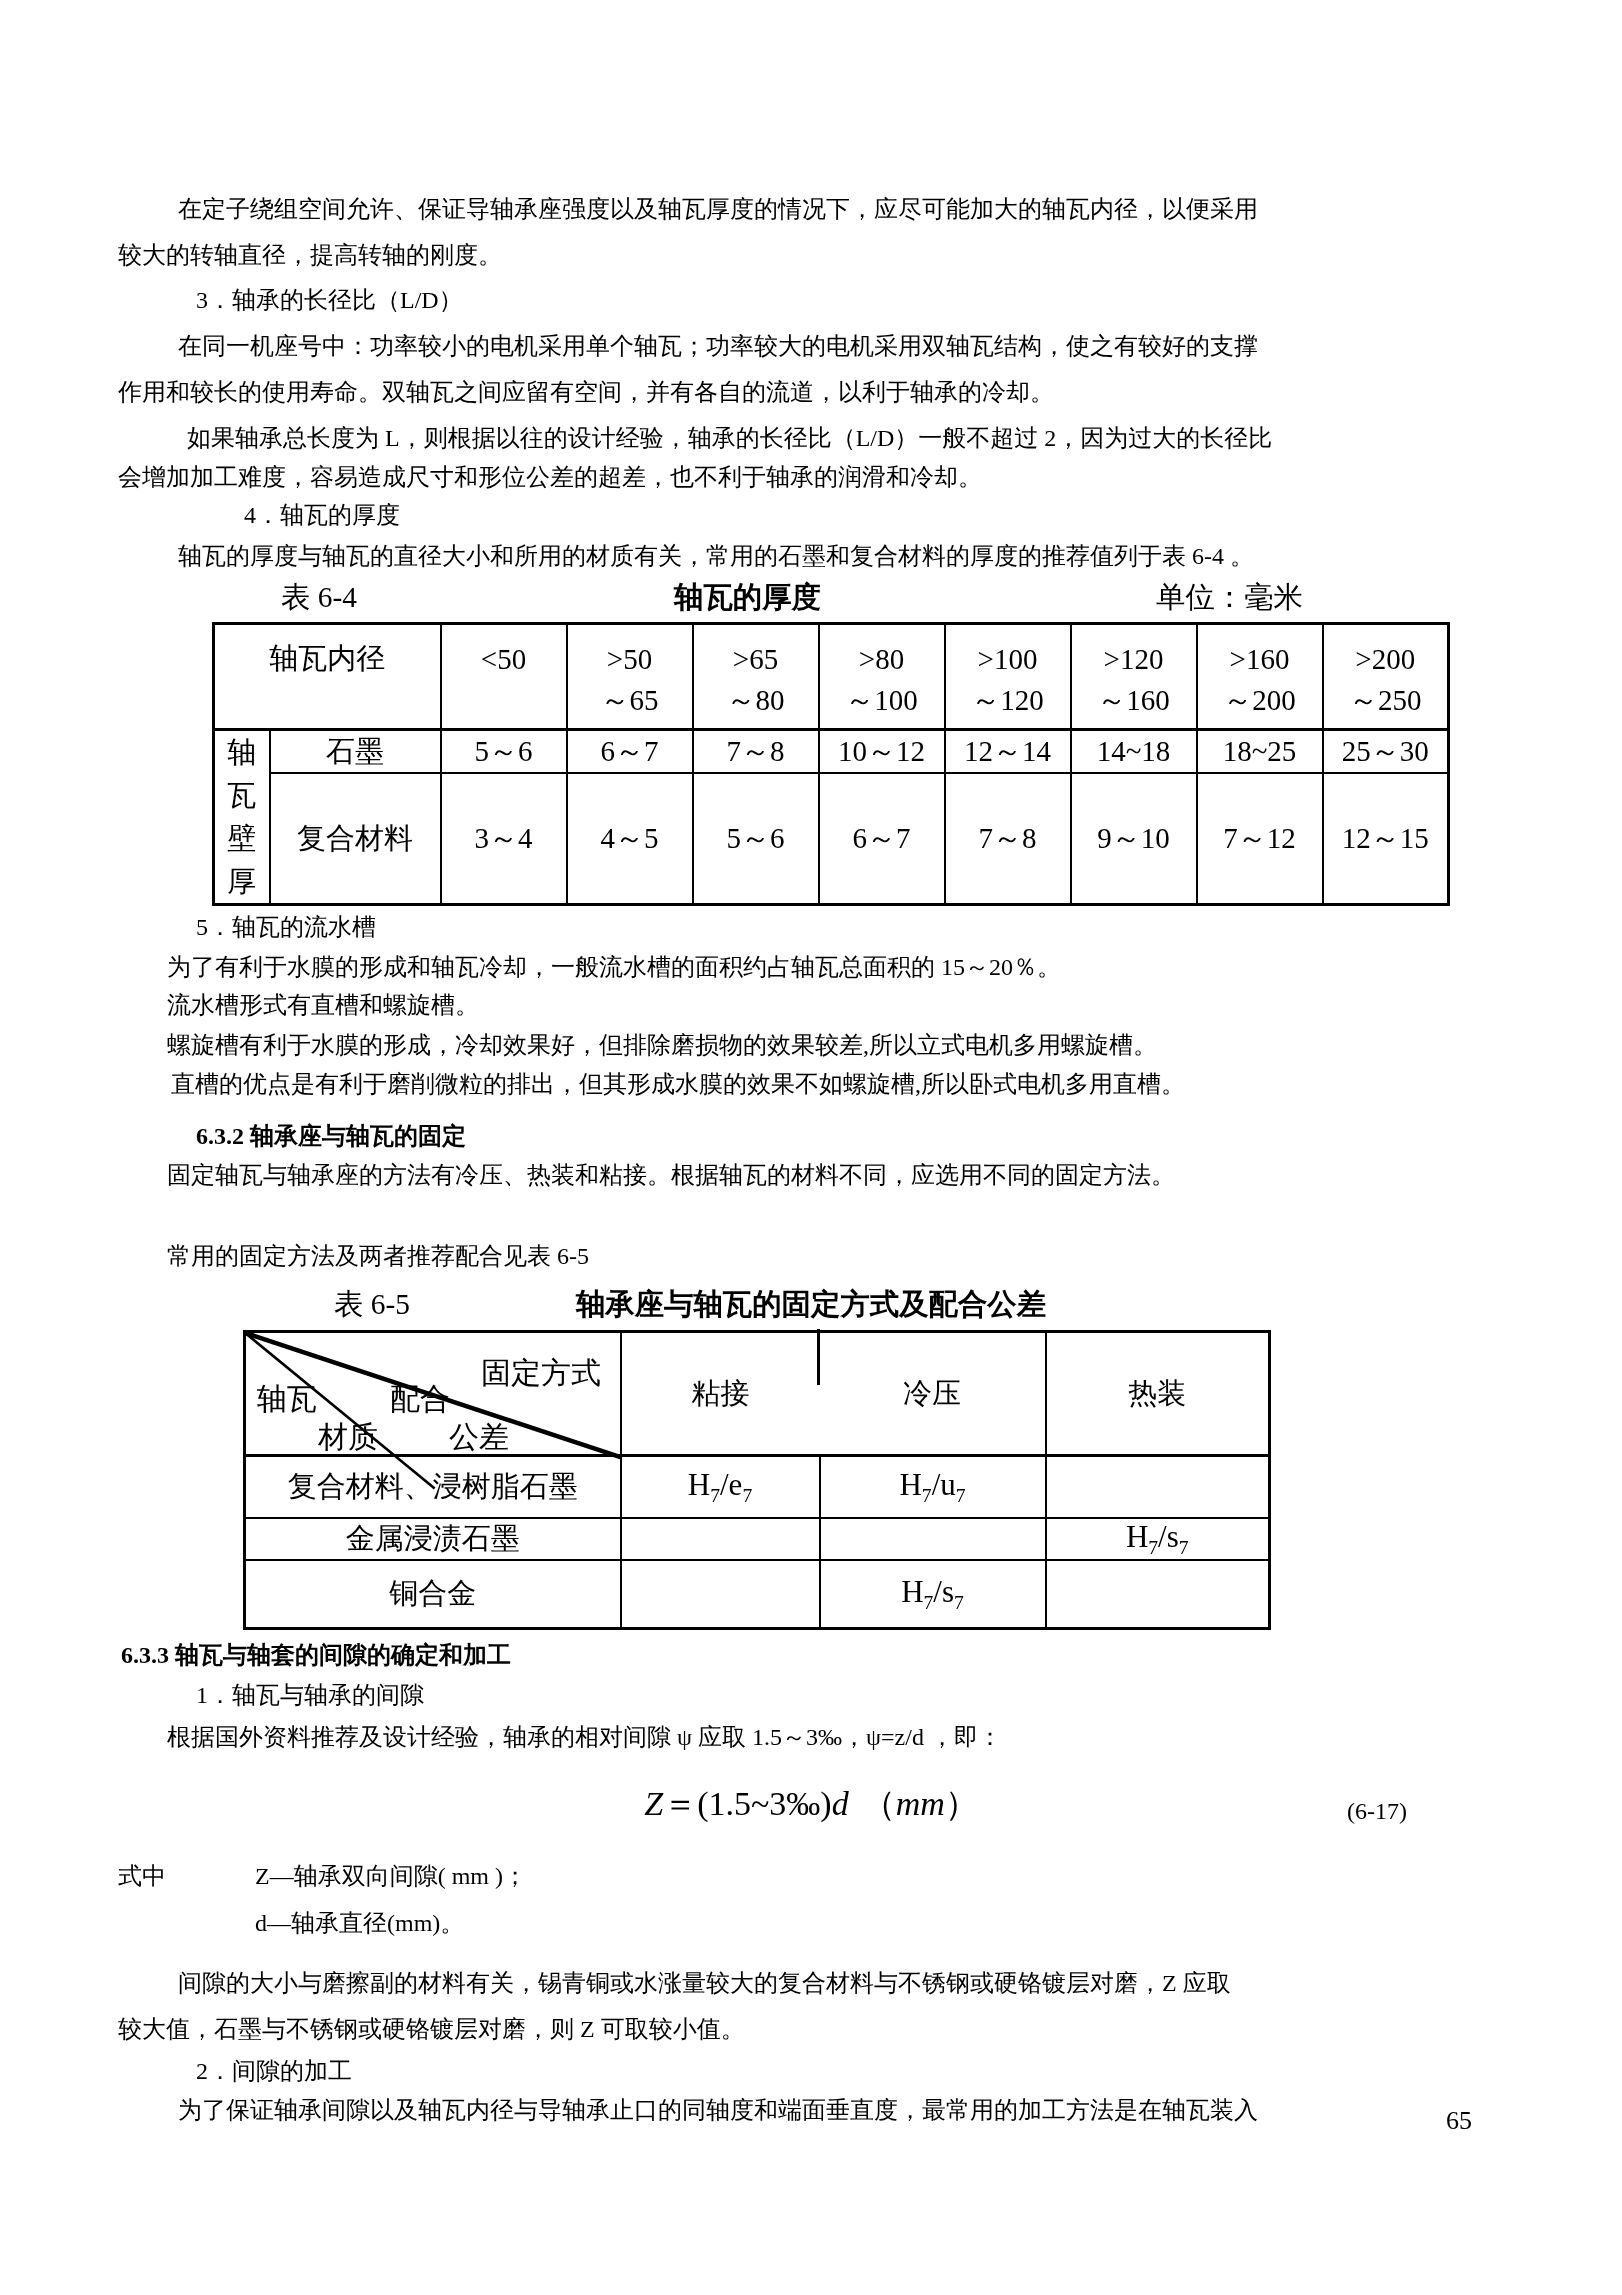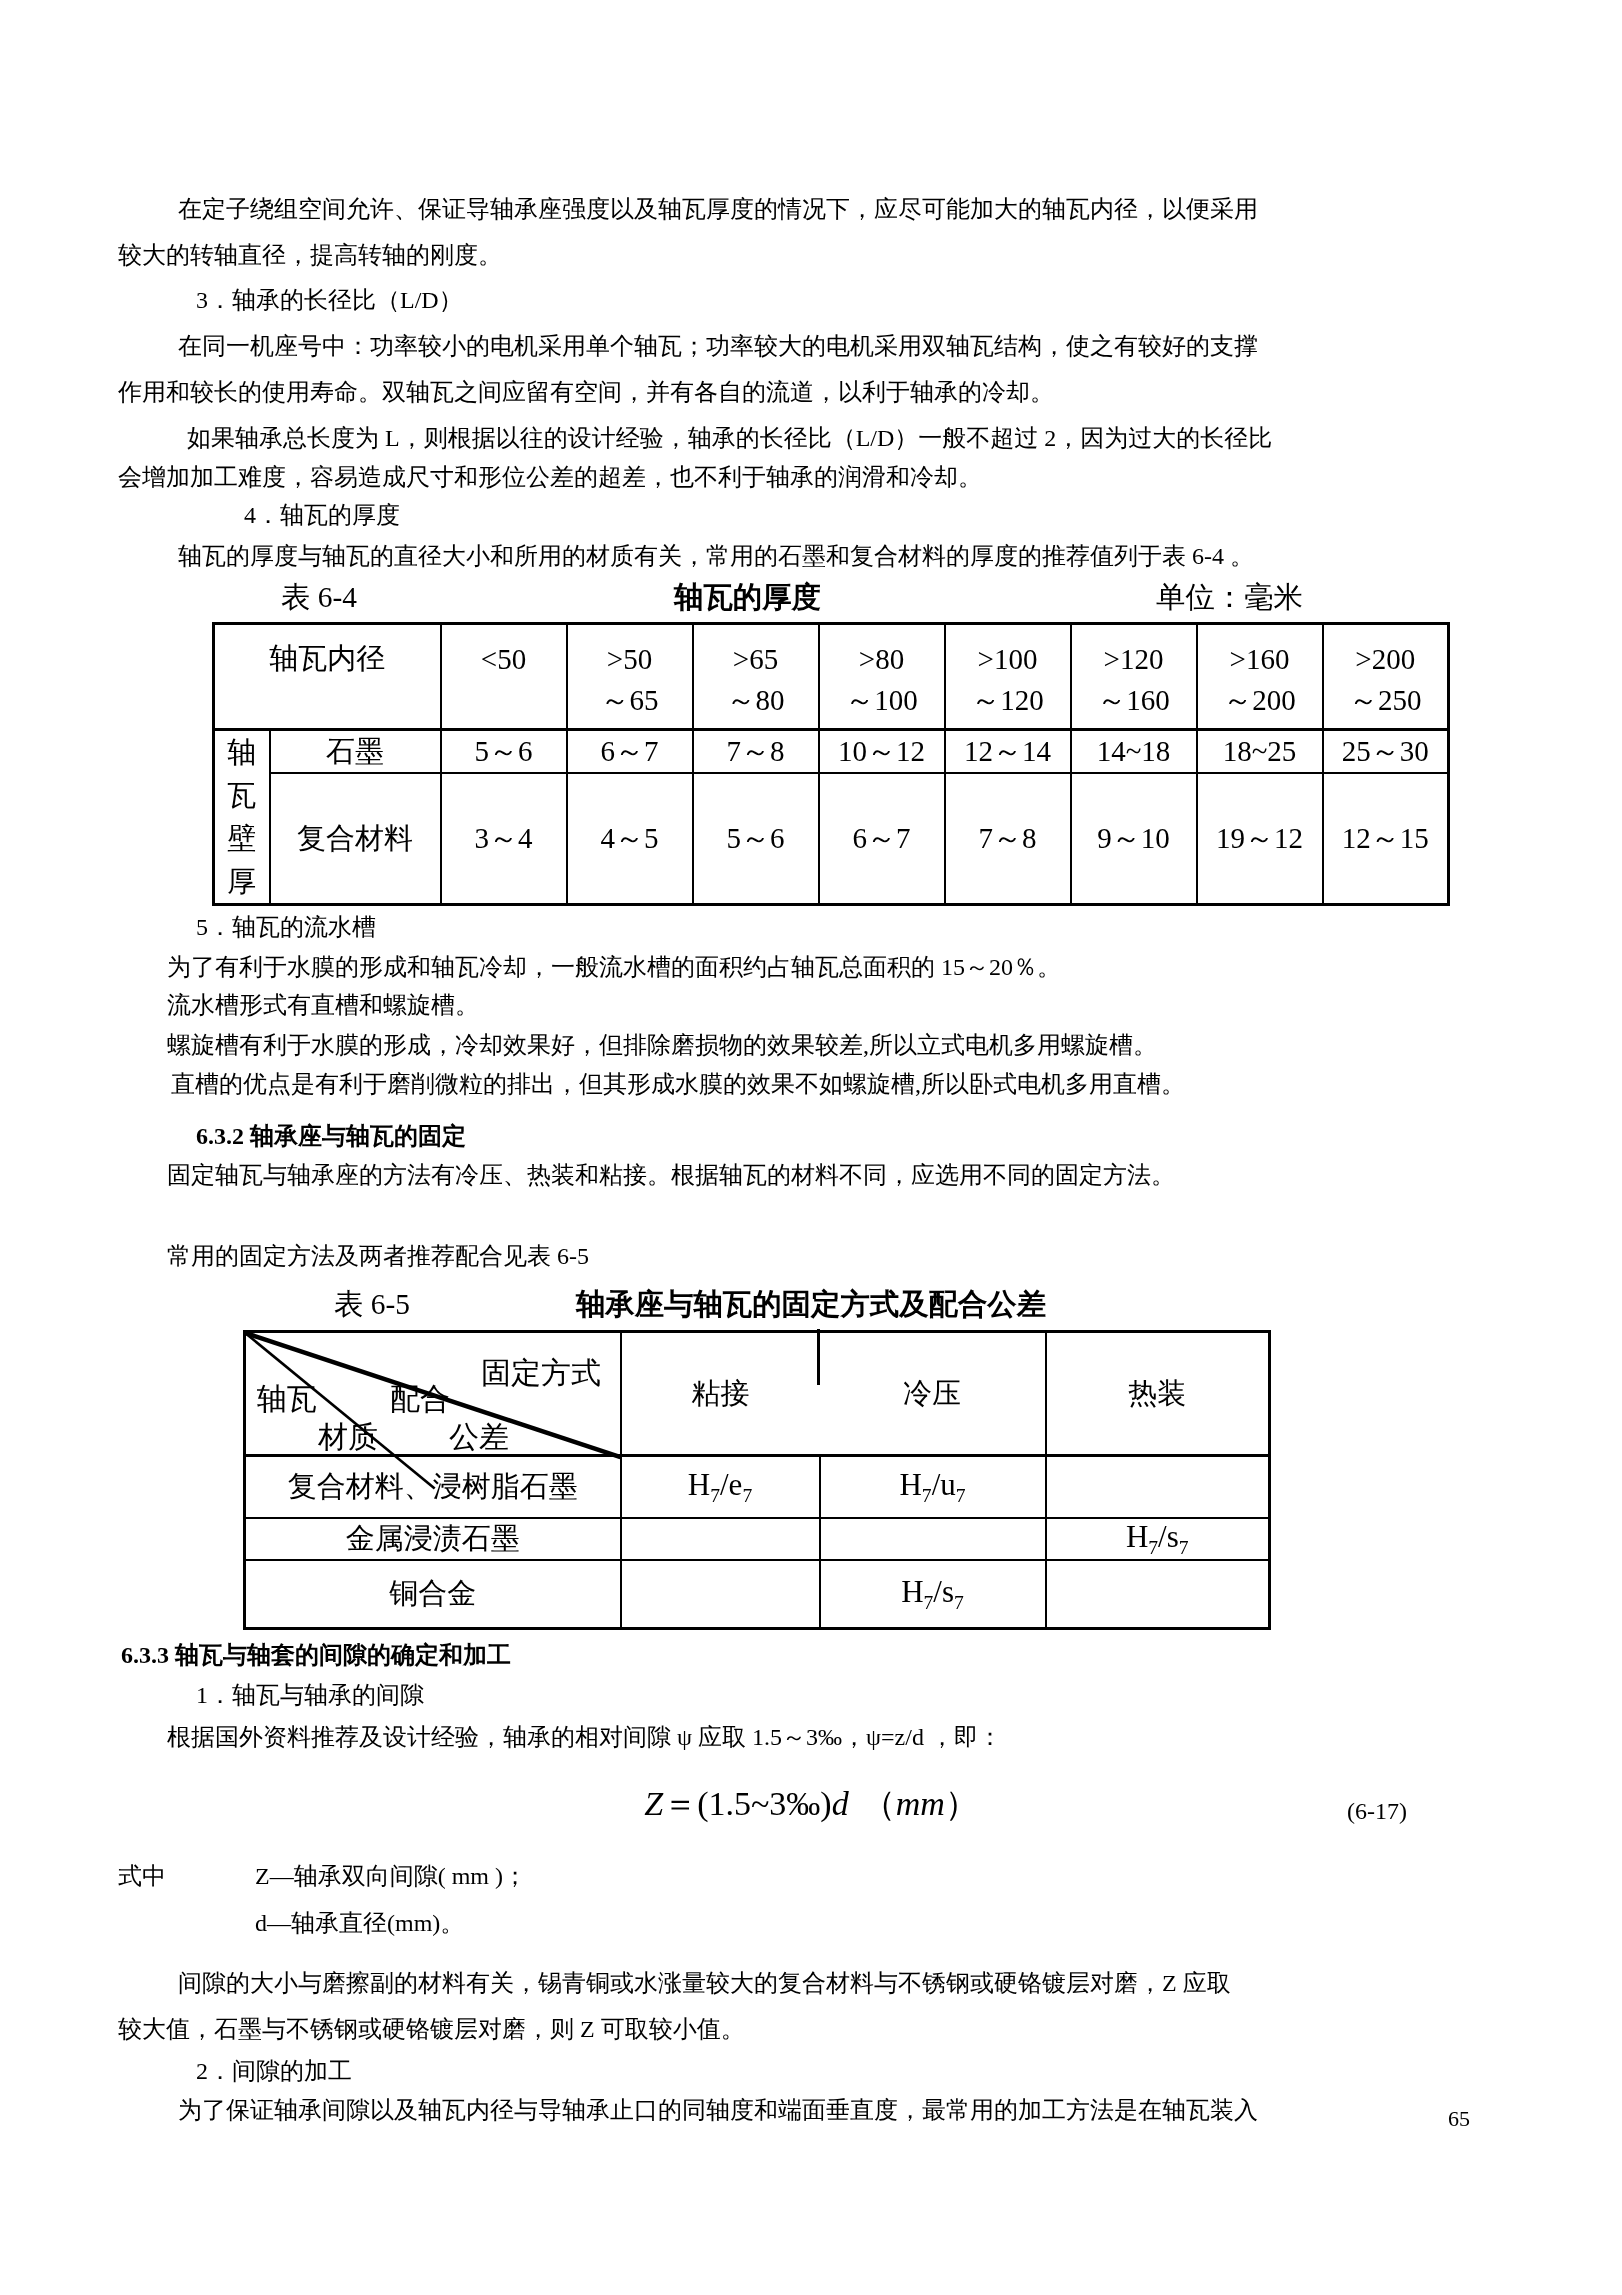--- a/index.html
+++ b/index.html
@@ -38,21 +38,21 @@
   .t65 .fit { font-size:31px; }
   .t65 sub, .fit sub { font-size:19.6px; }
   .cornerlab { position:absolute; font-size:30px; line-height:34px; white-space:nowrap; }
   .diag { position:absolute; left:0; top:0; pointer-events:none; }
   .stub { position:absolute; left:574px; top:-1.3px; width:3.3px; height:56px; background:#000; }
 
   .caption { position:absolute; left:0; top:0; width:1623px; }
   .caption span { position:absolute; font-size:29.4px; line-height:37px; white-space:nowrap; }
 
   .formula { font-size:34px; }
-  .pagenum { position:absolute; font-size:22px; }
+  .pagenum { position:absolute; font-size:26px; }
 </style>
 </head>
 <body>
 
 <div class="page">
 
   <div class="ln" style="left:178px;top:190px;">在定子绕组空间允许、保证导轴承座强度以及轴瓦厚度的情况下，应尽可能加大的轴瓦内径，以便采用</div>
   <div class="ln" style="left:118px;top:236px;">较大的转轴直径，提高转轴的刚度。</div>
   <div class="ln" style="left:196px;top:281px;">3．轴承的长径比（L/D）</div>
   <div class="ln" style="left:118px;top:373px;">作用和较长的使用寿命。双轴瓦之间应留有空间，并有各自的流道，以利于轴承的冷却。</div>
@@ -135,21 +135,21 @@
       <td>25～30</td>
     </tr>
     <tr class="r3">
       <td>复合材料</td>
       <td>3～4</td>
       <td>4～5</td>
       <td>5～6</td>
       <td>6～7</td>
       <td>7～8</td>
       <td>9～10</td>
-      <td>19～12</td>
+      <td>7～12</td>
       <td>12～15</td>
     </tr>
   </tbody>
     </table>
 
   <div class="ln" style="left:196px;top:908px;">5．轴瓦的流水槽</div>
   <div class="ln" style="left:167px;top:948px;">为了有利于水膜的形成和轴瓦冷却，一般流水槽的面积约占轴瓦总面积的 15～20％。</div>
   <div class="ln" style="left:167px;top:986px;">流水槽形式有直槽和螺旋槽。</div>
   <div class="ln" style="left:167px;top:1026px;">螺旋槽有利于水膜的形成，冷却效果好，但排除磨损物的效果较差,所以立式电机多用螺旋槽。</div>
   <div class="ln" style="left:171px;top:1065px;">直槽的优点是有利于磨削微粒的排出，但其形成水膜的效果不如螺旋槽,所以卧式电机多用直槽。</div>

